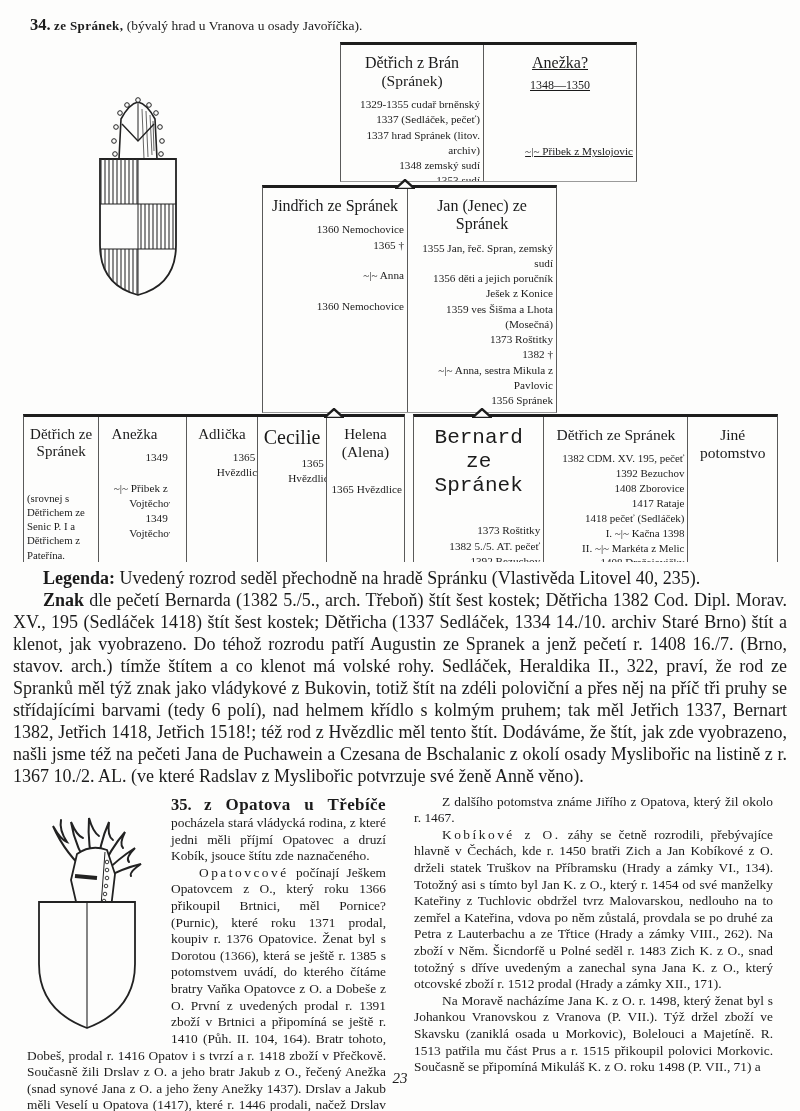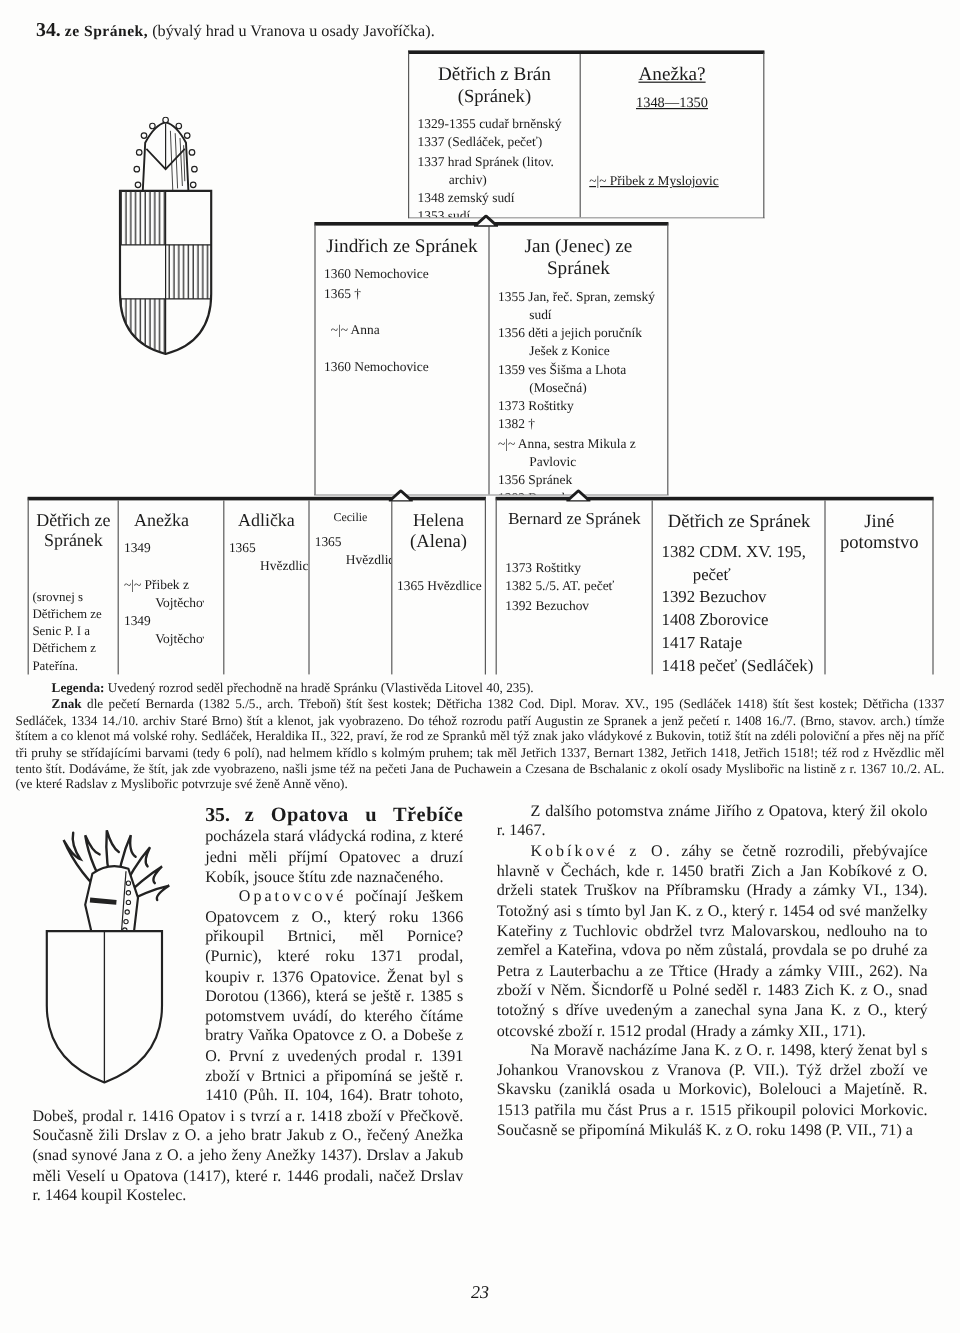--- a/index.html
+++ b/index.html
@@ -15,29 +15,29 @@
   .arms{position:absolute;left:92px;top:62px;}
   .gbox{position:absolute;display:flex;align-items:stretch;box-sizing:border-box;
         border-top:3px solid #1d1d1d;border-left:1.2px solid #5a5a5a;border-right:1.2px solid #5a5a5a;
         background:#fdfdfc;}
   .gbox.closed{border-bottom:1px solid #9a9a9a;}
   .gcell{box-sizing:border-box;overflow:hidden;}
   .gcell + .gcell{border-left:1.2px solid #5a5a5a;}
   .cell-title{font-size:16px;text-align:center;margin-top:9px;line-height:1.15;padding:0 2px;}
   .cell-subtitle-big{font-size:15.5px;text-align:center;line-height:1.15;}
   .cell-subtitle-small{font-size:12px;text-align:center;margin-top:6px;}
-  .entries{padding:7px 3px 0 7px;font-size:11.2px;line-height:1.36;text-align:left;}
+  .entries{padding:7px 3px 0 7px;font-size:11.2px;line-height:1.36;text-align:right;}
   .entries.narrow{padding:7px 2px 0 4px;}
   .entry{padding-left:26px;text-indent:-26px;white-space:pre-wrap;min-height:1.1em;}
   .cell-note{font-size:10.8px;line-height:1.32;margin-top:30px;padding:0 3px;}
   .mt14{margin-top:14px;} .mt18{margin-top:18px;} .mt44{margin-top:44px;}
   .brace{position:absolute;top:-9px;}
   
   .textblock{padding:6px 13px 0 13px;}
-  .para{margin:0;font-size:11px;line-height:1.22;text-align:justify;text-indent:30px;}
+  .para{margin:0;font-size:18px;line-height:1.22;text-align:justify;text-indent:30px;}
   .lead{font-weight:bold;}
   
   .sec35{display:flex;gap:28px;padding:0 27px;margin-top:6px;justify-content:center;}
   .col{flex:1;min-width:0;}
   .para35{margin:0;font-size:13.4px;line-height:1.24;text-align:justify;}
   .para35.indent{text-indent:28px;}
   .h-num35{font-weight:bold;font-size:16.5px;}
   .h-name35{font-weight:bold;font-size:17px;letter-spacing:.4px;}
   .spaced{letter-spacing:2.5px;}
   .float-illust{float:left;width:126px;height:226px;margin:20px 14px 4px 4px;}
@@ -168,49 +168,49 @@
             <div class="entry">1349 Vojtěchov</div>
           </div>
       </div>
       <div class="gcell" style="width:75px;margin-left:16px;">
         <div class="cell-title" style="font-size:15px;">Adlička</div>
         <div class="entries narrow">
             <div class="entry">1365 Hvězdlice</div>
           </div>
       </div>
       <div class="gcell" style="width:72px;">
-        <div class="cell-title" style="font-size:10px;">Cecilie</div>
+        <div class="cell-title" style="font-size:20px;">Cecilie</div>
         <div class="entries narrow">
             <div class="entry">1365 Hvězdlice</div>
           </div>
       </div>
       <div class="gcell" style="width:82px;">
         <div class="cell-title" style="font-size:15px;">Helena</div>
         <div class="cell-subtitle-big">(Alena)</div>
         <div class="entries narrow mt14">
             <div class="entry">1365 Hvězdlice</div>
           </div>
       </div>
     </div>
 
     <div class="gbox" style="left:413px;top:379px;width:365px;height:148px;">
       <svg class="brace" style="left:58px;" width="20" height="10" viewBox="0 0 20 10">
         <polygon points="0,10 10,1 20,10" fill="#fdfdfc" stroke="#1d1d1d" stroke-width="2.4"></polygon>
       </svg>
       <div class="gcell" style="width:130px;">
-        <div class="cell-title" style="font-size:14px;">Bernard ze Spránek</div>
+        <div class="cell-title" style="font-size:21px;font-family:Liberation Mono, monospace;">Bernard ze Spránek</div>
         <div class="entries mt18">
             <div class="entry">1373 Roštitky</div>
             <div class="entry">1382 5./5. AT. pečeť</div>
             <div class="entry">1392 Bezuchov</div>
           </div>
       </div>
       <div class="gcell" style="width:145px;">
         <div class="cell-title" style="font-size:15.5px;">Dětřich ze Spránek</div>
-        <div class="entries" style="font-size:14px;">
+        <div class="entries" style="font-size:11px;">
             <div class="entry">1382 CDM. XV. 195, pečeť</div>
             <div class="entry">1392 Bezuchov</div>
             <div class="entry">1408 Zborovice</div>
             <div class="entry">1417 Rataje</div>
             <div class="entry">1418 pečeť (Sedláček)</div>
             <div class="entry"> I. ~|~ Kačna 1398</div>
             <div class="entry"> II. ~|~ Markéta z Melic</div>
             <div class="entry">1408 Dražejovičky</div>
           </div>
       </div>

